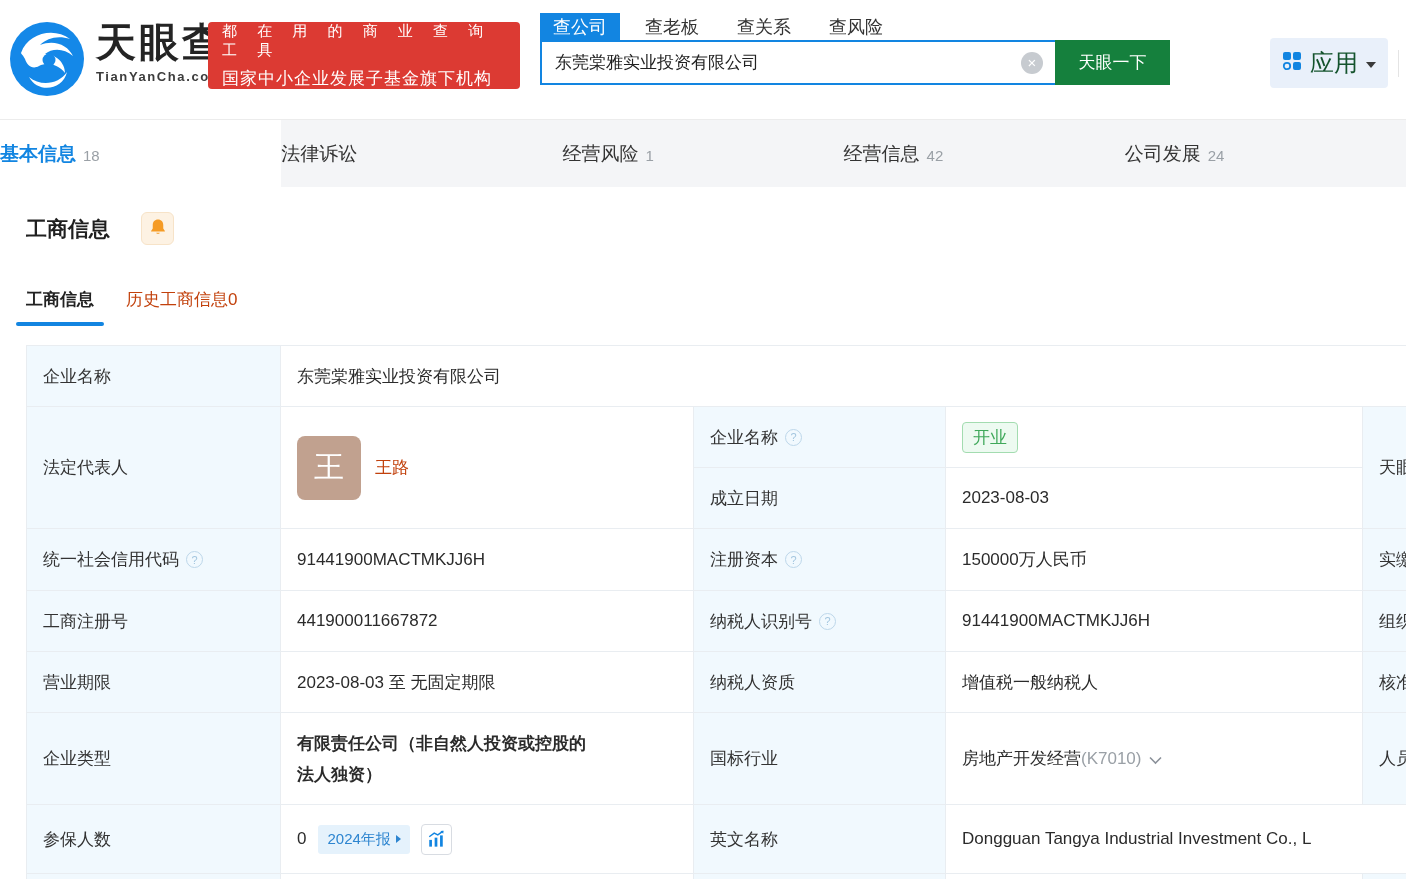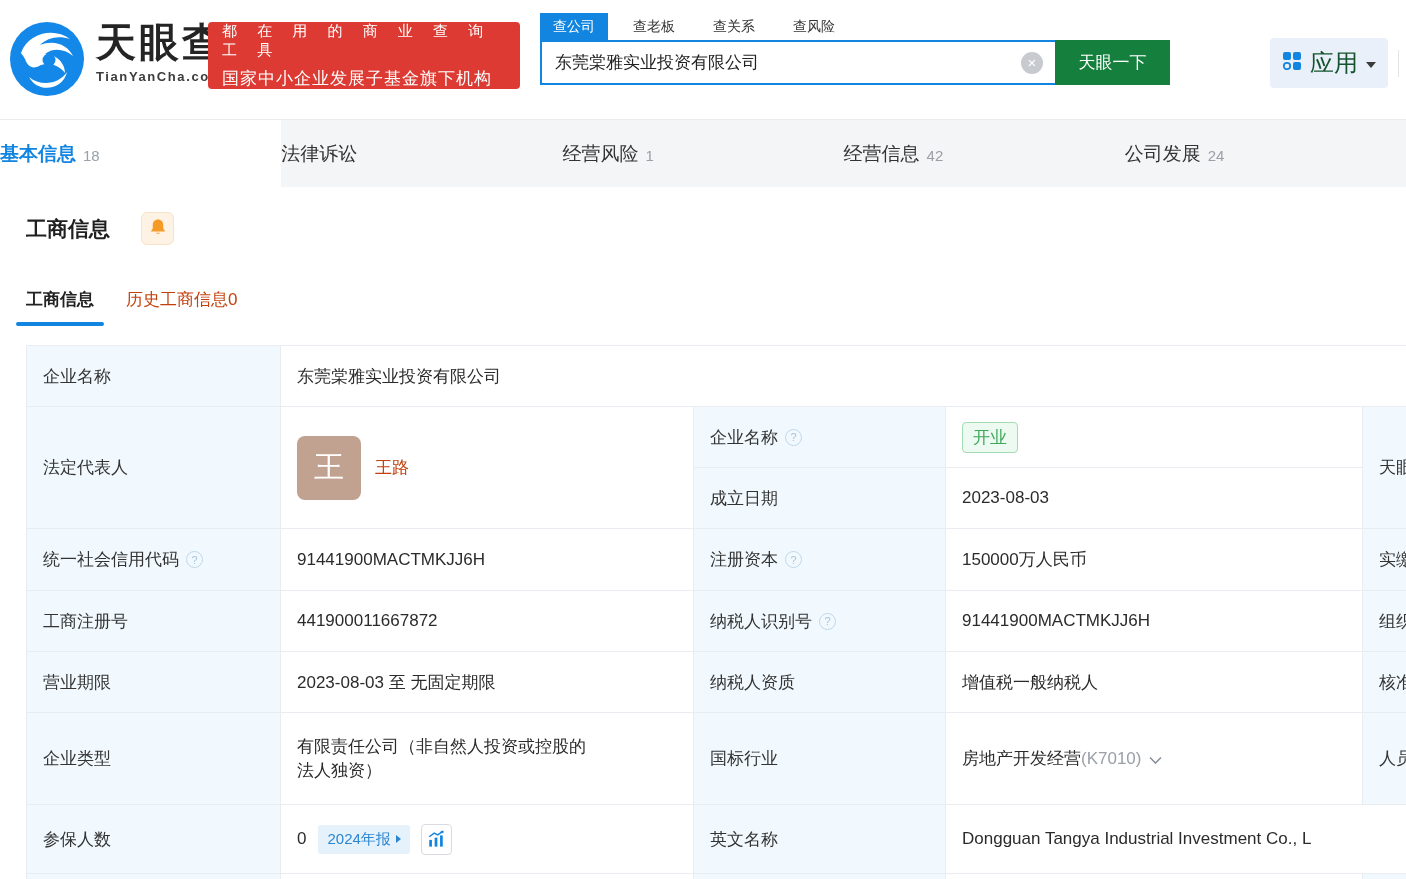--- a/index.html
+++ b/index.html
@@ -14,21 +14,21 @@
   .header { position: absolute; top: 0; left: 0; width: 1406px; height: 115px; background: #fff; }
   .logo { position: absolute; left: 8px; top: 20px; display: flex; align-items: flex-start; cursor: pointer; }
   .logo-text { margin-left: 10px; }
   .logo-name { font-size: 40px; font-weight: bold; color: #242424; letter-spacing: 3px; line-height: 1.1; }
   .logo-domain { font-size: 13px; font-weight: bold; color: #3c3c3c; letter-spacing: 1.6px; margin-top: 5px; }
   .banner { position: absolute; left: 208px; top: 22px; width: 312px; height: 67px; background: #dc3a33; border-radius: 4px; color: #fff; display: flex; flex-direction: column; justify-content: center; padding-left: 14px; }
   .banner-l1 { font-size: 15px; letter-spacing: 8px; }
   .banner-l2 { font-size: 17px; letter-spacing: 1px; margin-top: 7px; }
 
   .search-tabs { position: absolute; left: 540px; top: 13px; height: 27px; display: flex; align-items: stretch; }
-  .search-tab { font-size: 14px; color: #333; display: flex; align-items: center; padding: 0 13px; cursor: pointer; }
+  .search-tab { font-size: 18px; color: #333; display: flex; align-items: center; padding: 0 13px; cursor: pointer; }
   .search-tab + .search-tab { margin-left: 12px; }
   .search-tab.active { background: #1285e1; color: #fff; }
   .search-box { position: absolute; left: 540px; top: 40px; width: 630px; height: 45px; display: flex; }
   .search-field { flex: 1; border: 2px solid #1285e1; border-right: none; background: #fff; display: flex; align-items: center; padding: 0 12px 0 13px; }
   .search-input { border: none; outline: none; flex: 1; font-size: 17px; color: #222; font-family: inherit; background: transparent; }
   .clear-btn { width: 22px; height: 22px; border-radius: 50%; background: #c7cbd0; color: #fff; font-size: 15px; line-height: 22px; text-align: center; cursor: pointer; flex: none; }
   .search-btn { width: 115px; background: #15803d; color: #fff; font-size: 17px; border: none; cursor: pointer; font-family: inherit; }
 
   .apps-btn { position: absolute; left: 1270px; top: 38px; width: 118px; height: 50px; background: #e9f0fa; border-radius: 4px; display: flex; align-items: center; justify-content: center; gap: 8px; cursor: pointer; }
   .apps-label { font-size: 24px; color: #14532d; }
@@ -60,21 +60,21 @@
     overflow: hidden;
   }
   .cell { border-right: 1px solid #e9edf1; border-bottom: 1px solid #e9edf1; display: flex; align-items: center; padding: 0 14px 0 16px; font-size: 17px; color: #2b2b2b; background: #fff; min-width: 0; }
   .cell.lab { background: #f1f9fe; color: #333; }
   .cell.clip { white-space: nowrap; overflow: hidden; }
   .cell.partial { border-bottom: none; }
   .help-icon { width: 17px; height: 17px; border: 1px solid #bdd7ea; border-radius: 50%; color: #a3c6df; font-size: 11px; display: inline-flex; align-items: center; justify-content: center; margin-left: 7px; flex: none; cursor: pointer; }
   .avatar { width: 64px; height: 64px; border-radius: 8px; background: #c1a18f; color: #fff; font-size: 30px; display: flex; align-items: center; justify-content: center; cursor: pointer; flex: none; }
   .rep-name { color: #c2410c; margin-left: 14px; cursor: pointer; text-align: right; }
   .status-badge { background: #edfaf1; border: 1px solid #a3dcb0; color: #3fa85a; font-size: 17px; padding: 3px 10px; border-radius: 4px; }
-  .wrap-value { max-width: 300px; line-height: 24px; }
+  .wrap-value { max-width: 300px; line-height: 31px; font-weight: bold; }
   .industry-link { display: flex; align-items: center; cursor: pointer; }
   .industry-code { color: #9aa0a6; }
   .industry-chevron { margin-left: 8px; margin-top: 3px; }
   .report-badge { margin-left: 12px; background: #e5f2fc; color: #2d85d0; font-size: 15px; padding: 5px 9px; border-radius: 3px; display: inline-flex; align-items: center; cursor: pointer; }
   .arrow-right { width: 0; height: 0; border-top: 4px solid transparent; border-bottom: 4px solid transparent; border-left: 5px solid #2d85d0; margin-left: 5px; }
   .chart-btn { margin-left: 11px; width: 31px; height: 31px; border: 1px solid #d8dce2; border-radius: 4px; background: #fff; display: inline-flex; align-items: center; justify-content: center; cursor: pointer; }
   .en-name { white-space: nowrap; overflow: hidden; }
 </style>
 </head>
 <body>

